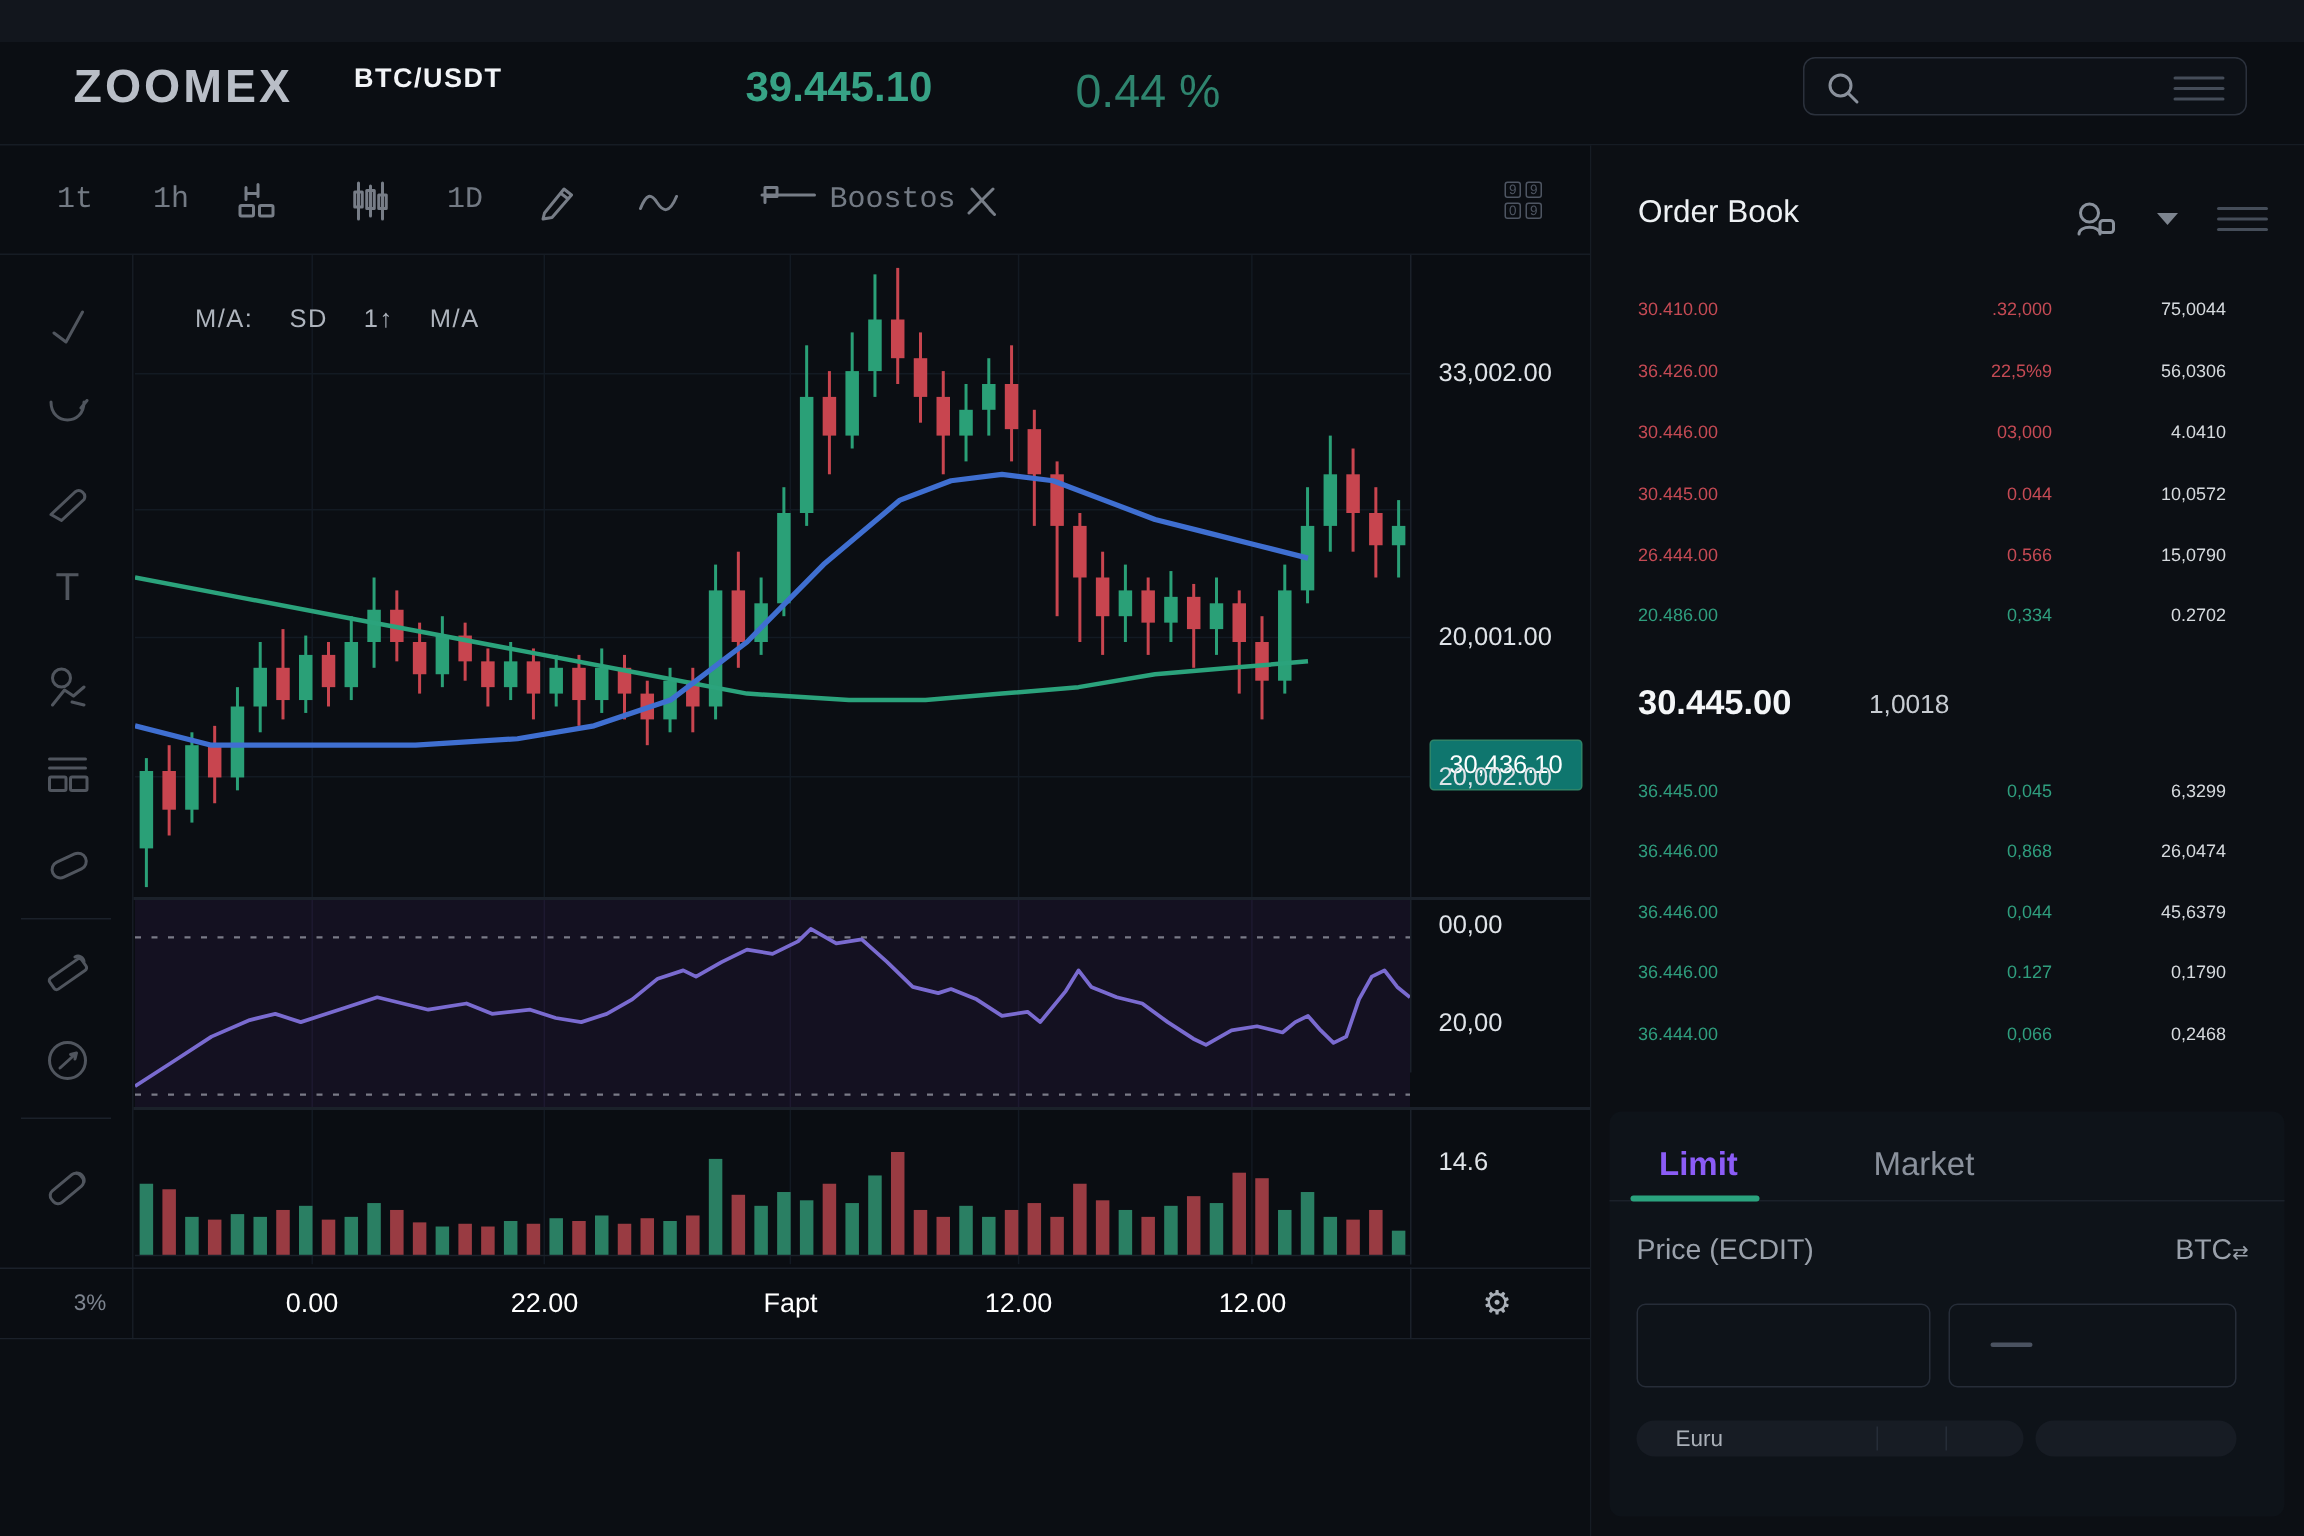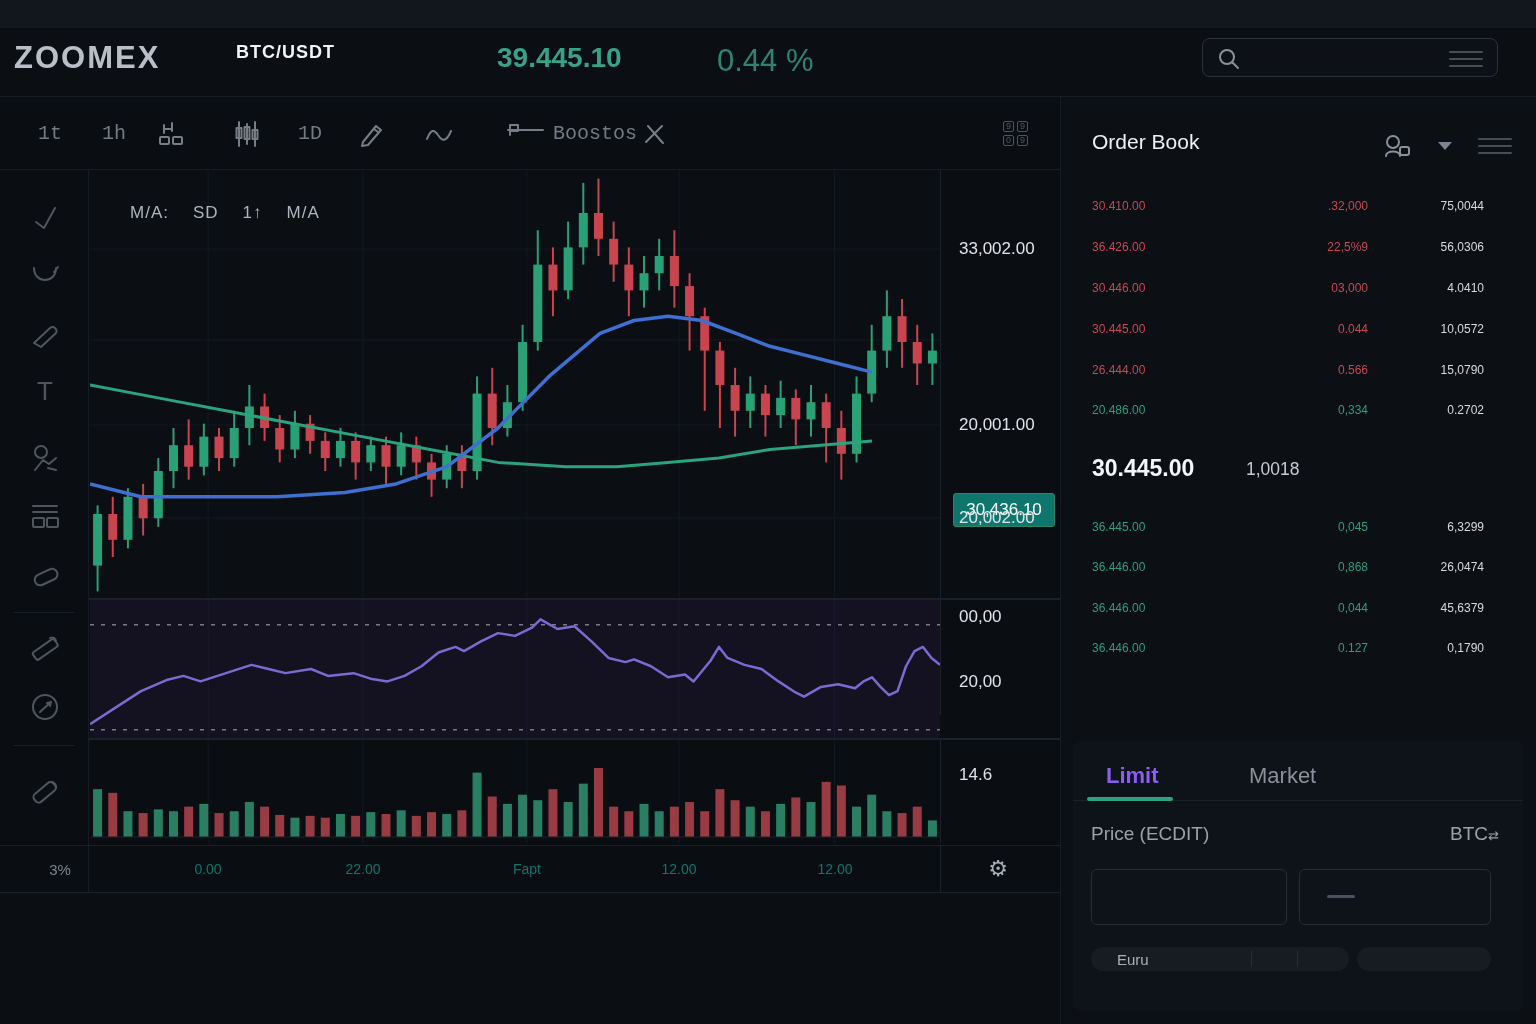--- a/index.html
+++ b/index.html
@@ -49,21 +49,21 @@
 
   .sep { background:#1b212a; }
 
   .rsi-panel { left:90px; top:600px; width:850px; height:138px; background:#141121; }
   .rsi-axis { left:940px; top:600px; width:120px; height:115px; border-left:1px solid #1b212a; }
   .vol-panel { left:90px; top:740px; width:850px; height:103px; }
   .vol-axis { left:940px; top:740px; width:120px; height:103px; border-left:1px solid #1b212a; }
 
   
   .time-axis { left:0; top:845px; width:1060px; height:48px; border-top:1px solid #1b212a; border-bottom:1px solid #1b212a; }
-  .ta-label { position:absolute; top:50%; transform:translate(-50%,-50%); font-size:14px; color:#0f766e; }
+  .ta-label { position:absolute; top:50%; transform:translate(-50%,-50%); font-size:18px; color:#ffffff; }
   .ta-pct { font-size:15px; color:#7d848f; }
   .ta-gear { position:absolute; left:998px; top:50%; transform:translate(-50%,-50%); color:#aab0b8; font-size:22px; }
   .axis-corner-border { left:940px; top:845px; width:1px; height:48px; background:#1b212a; }
 
   
   .bottom-strip { left:0; top:893px; width:1060px; height:131px; background:#0b0e13; }
 
   
   .right-border { left:1060px; top:97px; width:1px; height:927px; background:#161c24; }
   .right-panel { left:1061px; top:97px; width:475px; height:927px; background:#0c0f14; }
@@ -95,21 +95,21 @@
   .pill-notch { position:absolute; top:4px; width:1px; height:16px; background:#262d38; }
   svg .st { stroke:#8a919c; fill:none; stroke-width:2; stroke-linecap:round; stroke-linejoin:round; }
 </style>
 </head>
 <body>
 
 <div class="app">
 
   <div class="abs topstrip"></div>
   <div class="abs header">
-    <div class="abs logo" style="top:12px;">ZOOMEX</div>
+    <div class="abs logo" style="top:12px;margin-left:35px;">ZOOMEX</div>
     <div class="abs pair" style="top:14px;">BTC/USDT</div>
     <div class="abs last-price" style="top:14px;">39.445.10</div>
     <div class="abs price-change" style="top:15px;">0.44 %</div>
     <div class="abs searchbox" style="top:10px;">
       <svg width="24" height="24" viewBox="0 0 24 24">
         <circle cx="10" cy="10" r="7" class="st"></circle>
           <line x1="15.5" y1="15.5" x2="21" y2="21" class="st"></line>
       </svg>
       <input type="text" value="" style="">
       <div class="hamburger search-menu">
@@ -548,20 +548,25 @@
     <div class="ob-row" style="top:491px;">
       <span class="ob-price green">36.446.00</span>
       <span class="ob-amt green">0,044</span>
       <span class="ob-total">45,6379</span>
     </div>
     <div class="ob-row" style="top:531px;">
       <span class="ob-price green">36.446.00</span>
       <span class="ob-amt green">0.127</span>
       <span class="ob-total">0,1790</span>
     </div>
+    <div class="ob-row" style="top:572px;">
+      <span class="ob-price green">36.444.00</span>
+      <span class="ob-amt green">0,066</span>
+      <span class="ob-total">0,2468</span>
+    </div>
 
     <div class="trade-box">
       <div class="tab tab-active" style="left:33px;">Limit</div>
       <div class="tab tab-inactive" style="left:176px;">Market</div>
       <div class="tab-baseline"></div>
       <div class="tab-underline"></div>
 
       <div class="form-label" style="left:18px; top:82px;">Price (ECDIT)</div>
       <div class="form-label" style="right:24px; top:82px;">
         <span>BTC</span><span class="unit-swap">⇄</span>

